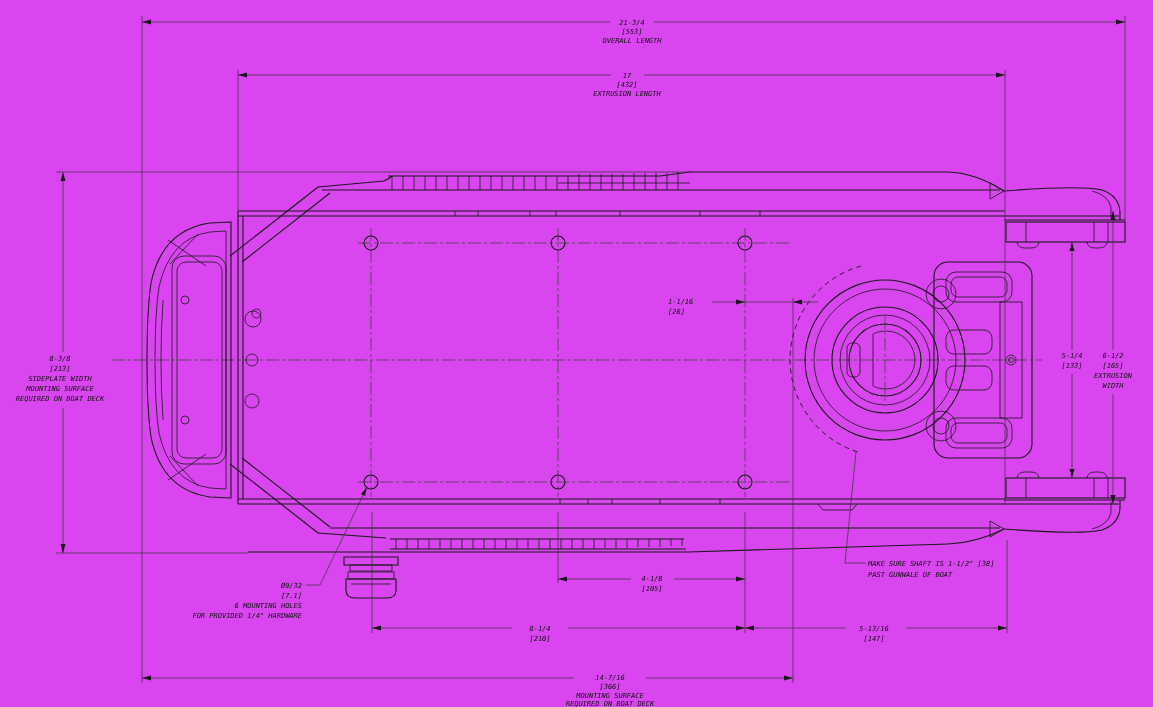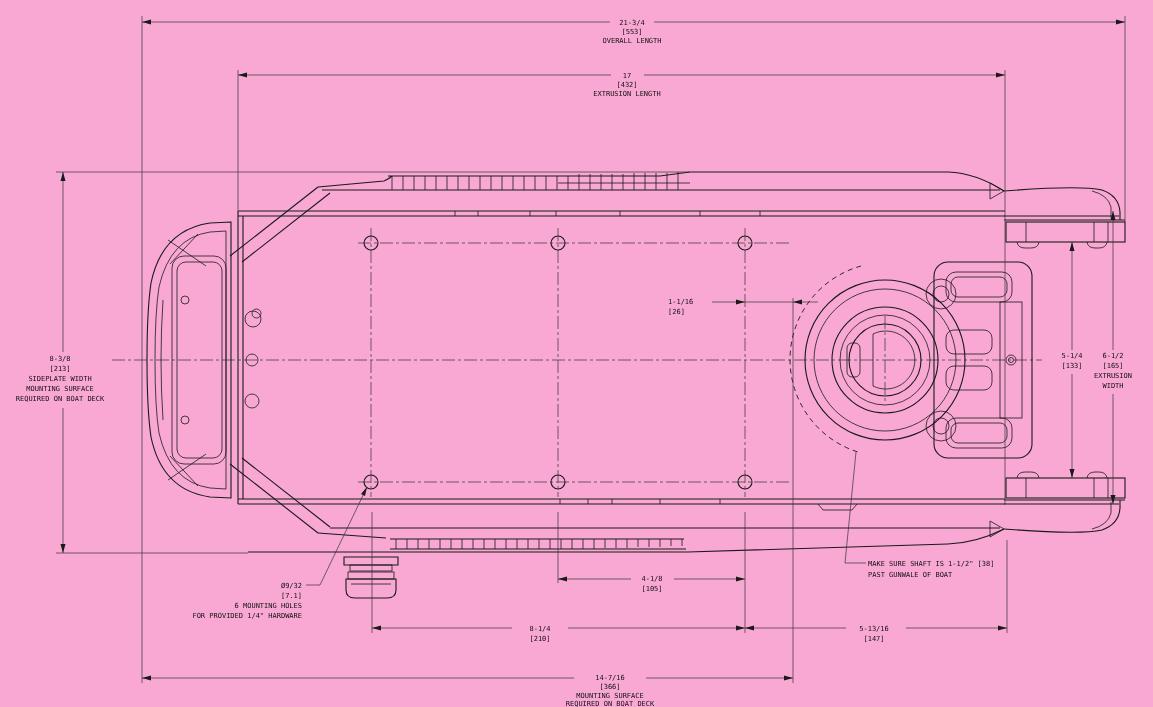--- a/index.html
+++ b/index.html
@@ -1,16 +1,16 @@
 <!DOCTYPE html>
 <html><head>
 <meta charset="utf-8">
 <style>
   html,body{margin:0;padding:0;background:#ffffff;}
-  .stage{width:1153px;height:707px;background:#f9a8d4;position:relative;overflow:hidden;}
+  .stage{width:1153px;height:707px;background:#d946ef;position:relative;overflow:hidden;font-style:italic;}
   svg{display:block;}
   text{font-family:"DejaVu Sans Mono","Liberation Mono",monospace;font-size:7px;fill:#111;}
   .ct{text-anchor:middle;}
   .rt{text-anchor:end;}
   .lt{text-anchor:start;}
   .obj{stroke:#1a1a1a;stroke-width:1.1;fill:none;}
   .obj2{stroke:#1a1a1a;stroke-width:0.8;fill:none;}
   .thin{stroke:#333;stroke-width:0.7;fill:none;}
   .cl{stroke:#444;stroke-width:0.8;fill:none;stroke-dasharray:13 3 3 3;}
   .dash{stroke:#1a1a1a;stroke-width:0.9;fill:none;stroke-dasharray:5 4;}

